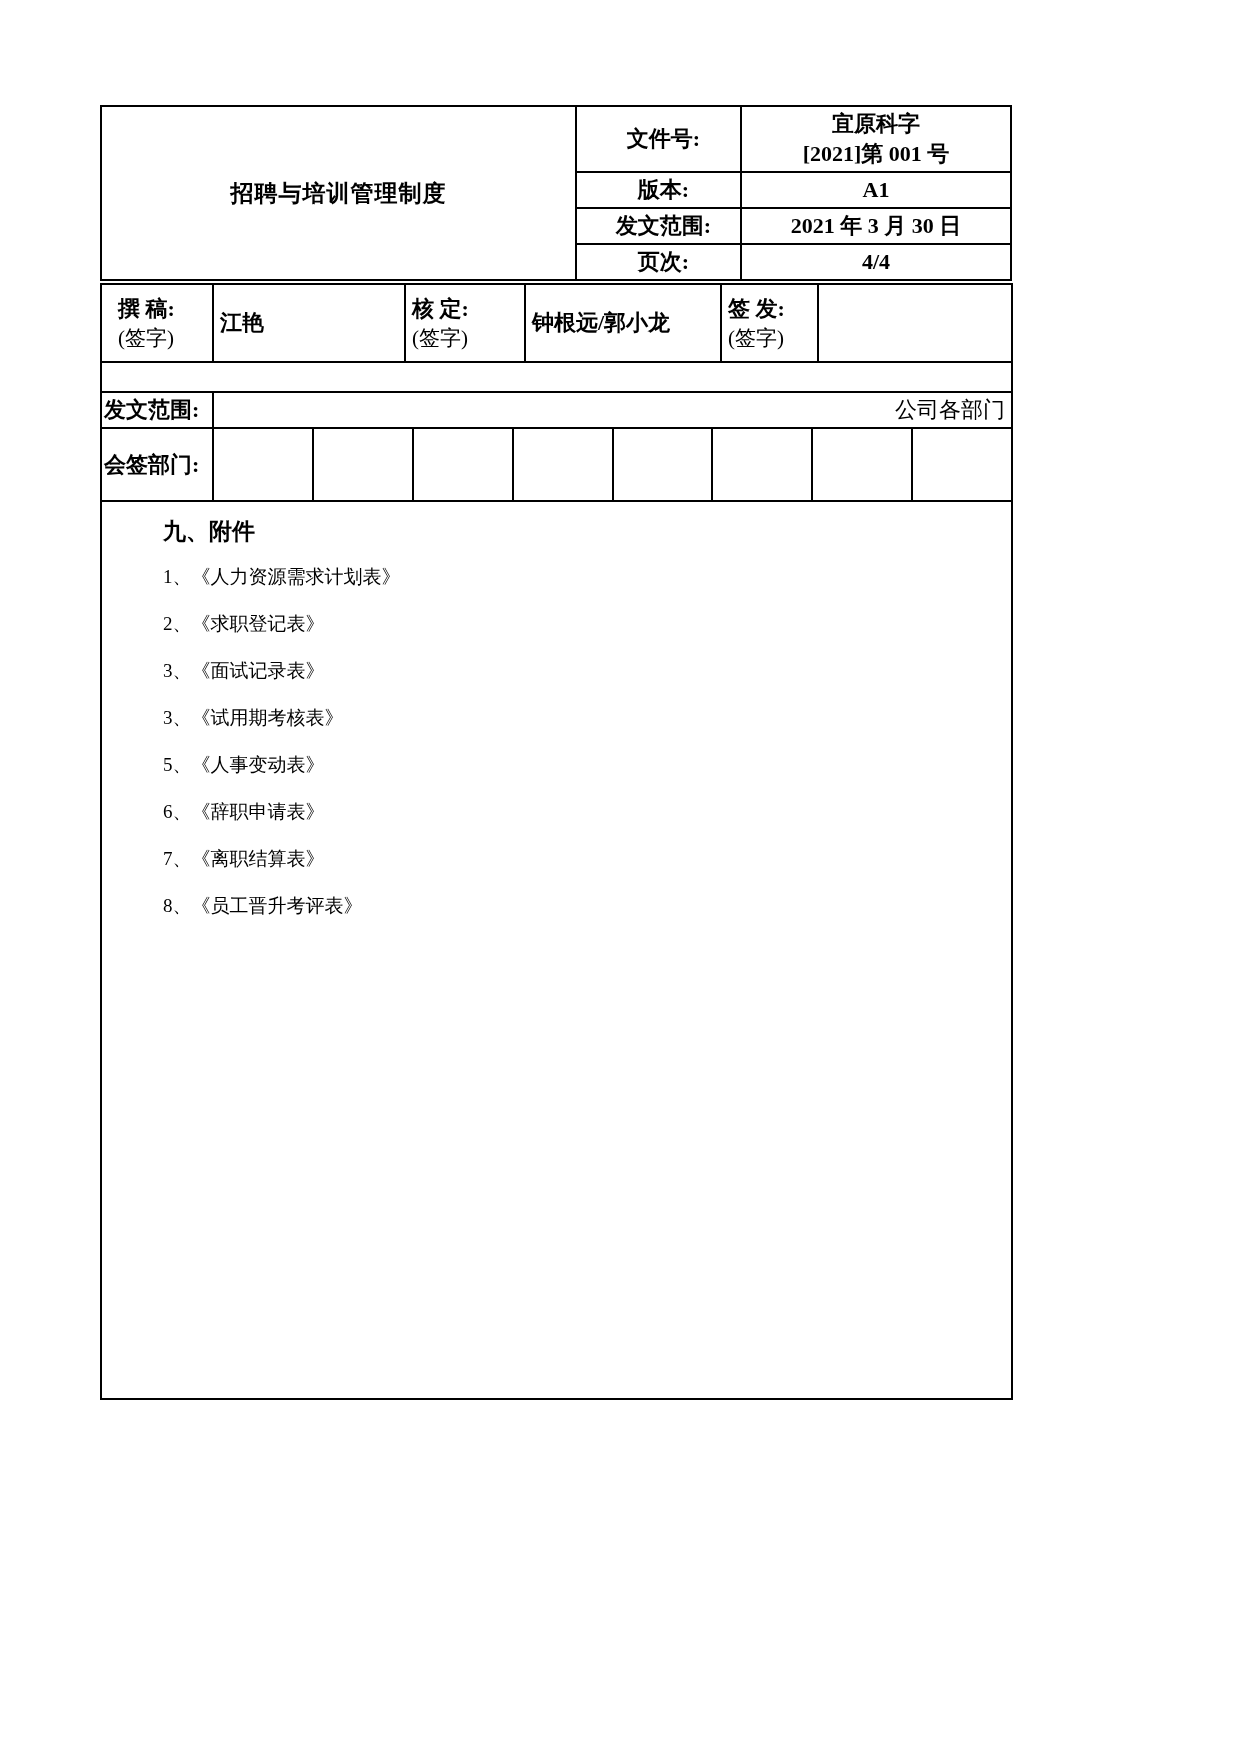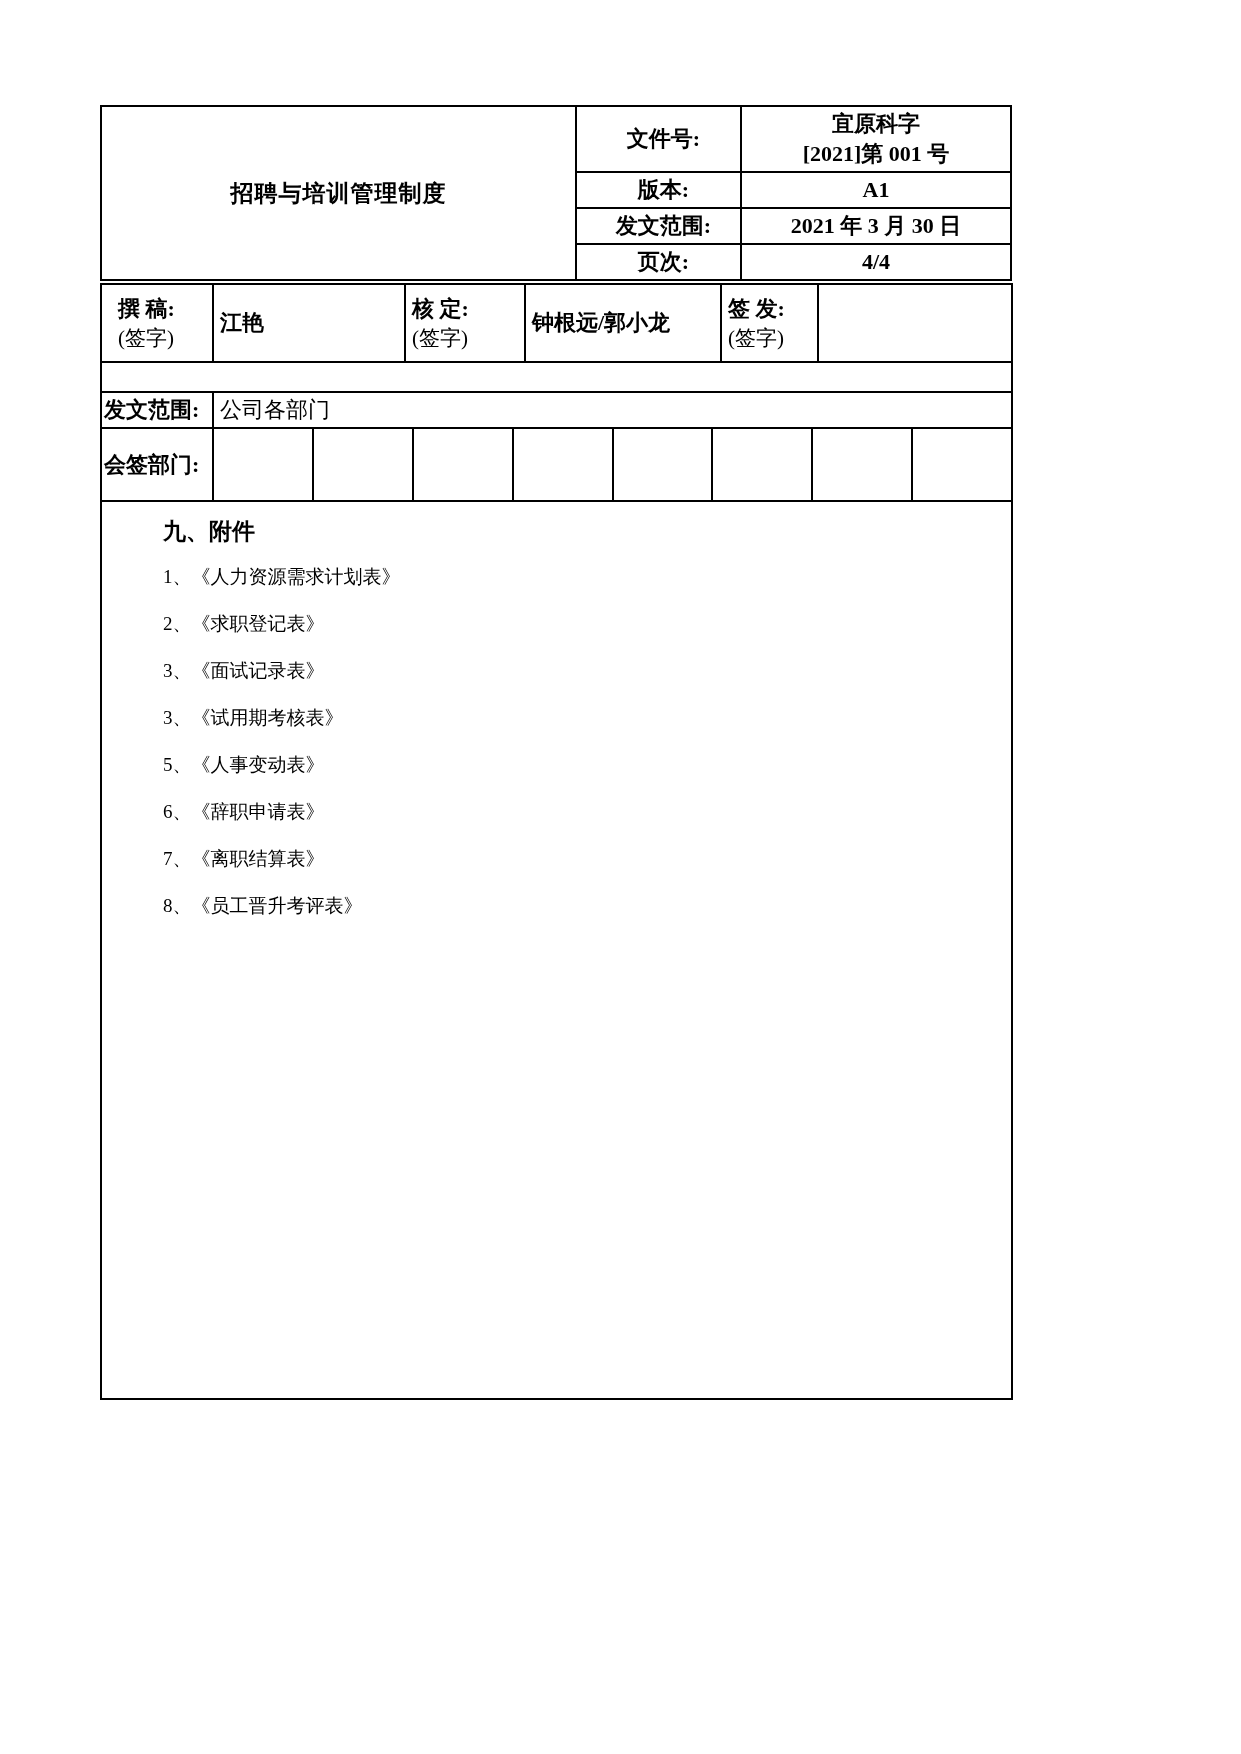--- a/index.html
+++ b/index.html
@@ -94,21 +94,21 @@
     height: 32px;
   }
 
   .fanwei-table td { height: 35px; }
   .fanwei-table .lbl {
     font-weight: bold;
     padding-left: 2px;
     white-space: nowrap;
   }
   .fanwei-table .val {
-    text-align: left;
+    text-align: right;
   }
 
   .huiqian-table td { height: 73px; }
   .huiqian-table .lbl {
     font-weight: bold;
     padding-left: 2px;
     white-space: nowrap;
   }
 
   

